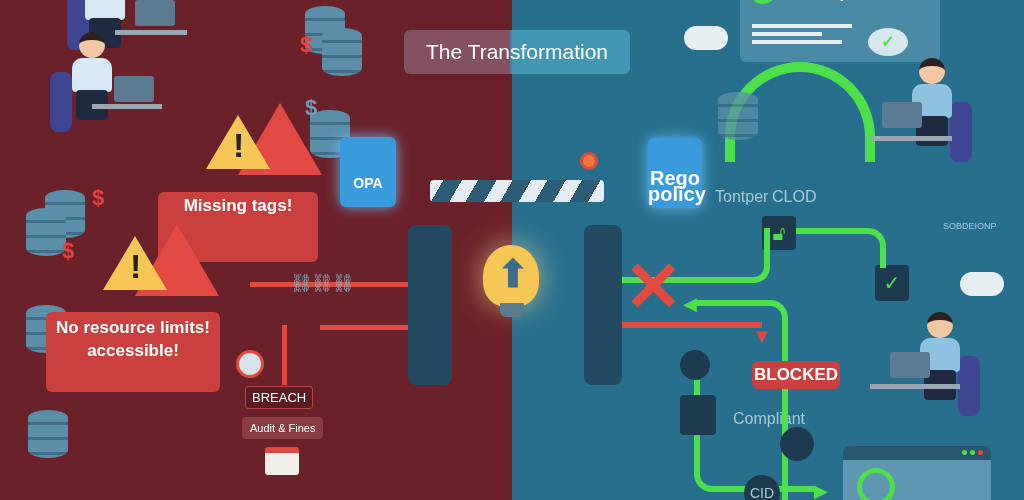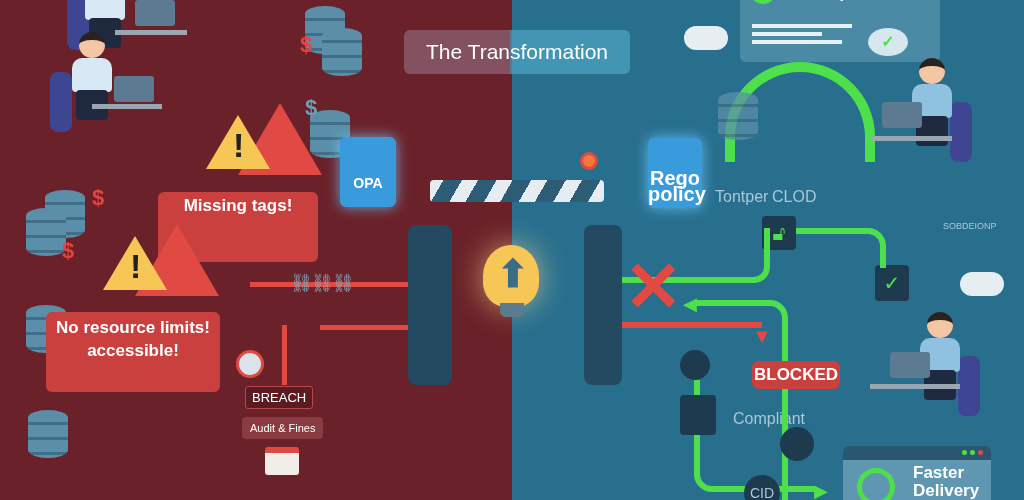--- a/index.html
+++ b/index.html
@@ -165,17 +165,13 @@
 <div class="abs" style="left:780px;top:427px;width:34px;height:34px;border-radius:50%;background:#1e3a4e"></div>
 <div class="abs" style="left:744px;top:475px;width:36px;height:36px;border-radius:50%;background:#1e3a4e;color:#a9c8d6;font-size:14px;text-align:center;line-height:36px">CID</div>
 
 <div class="abs faster" style="left:843px;top:446px;width:148px;height:60px">
   <div style="position:absolute;right:8px;top:-10px;display:flex;gap:3px">
       <span style="width:5px;height:5px;border-radius:50%;background:#4de04a"></span>
       <span style="width:5px;height:5px;border-radius:50%;background:#4de04a"></span>
       <span style="width:5px;height:5px;border-radius:50%;background:#e04a42"></span>
     </div>
   <div style="position:absolute;left:14px;top:8px;width:38px;height:38px;border-radius:50%;border:5px solid #4de04a"></div>
-  <div style="position:absolute;left:70px;top:4px;color:#fff;font-weight:bold;font-size:17px;line-height:18px">
-    <div>Faster</div>
-    <div>Delivery</div>
-  </div>
 </div>
 
 </body></html>

